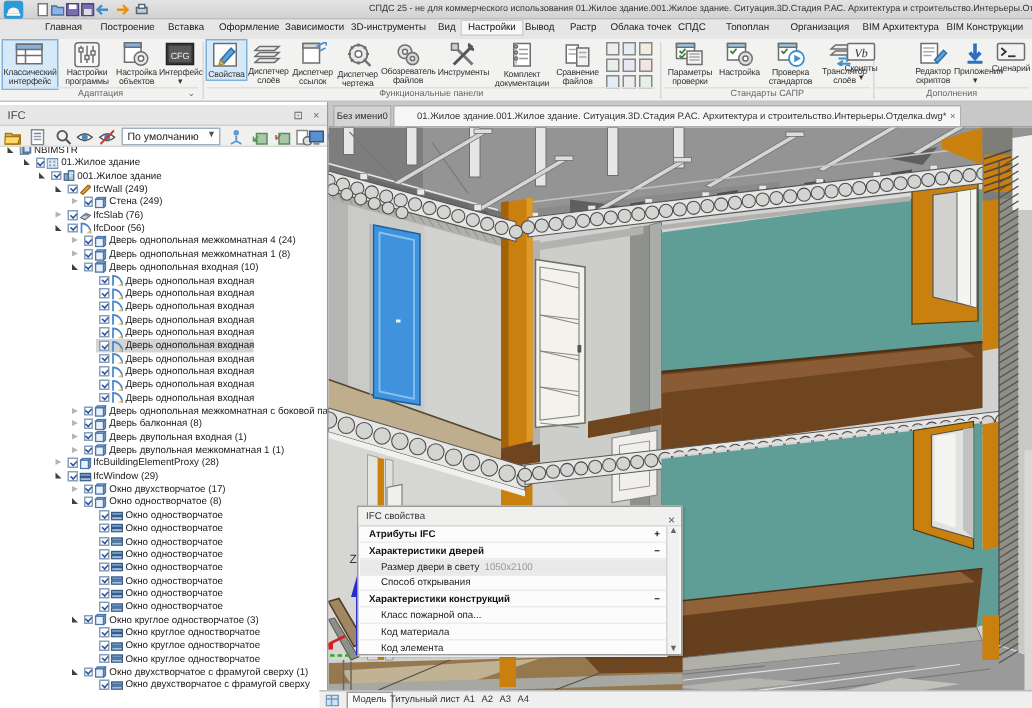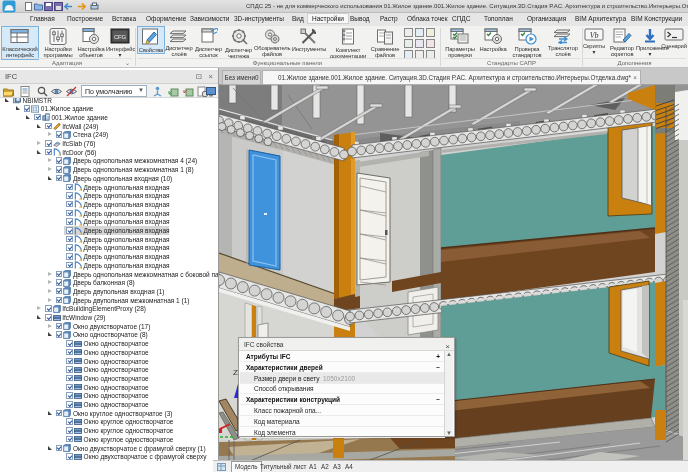--- a/index.html
+++ b/index.html
@@ -224,21 +224,21 @@
           <path d="M11.5 8.5 L16 11 L11.5 13.5 z" fill="#3f8fd0"></path>
         </svg>Проверка<br>стандартов</div>
       <div class="rbtn" style="left:546px;width:34px"><svg class="ic" width="20" height="16" viewBox="0 0 20 16" style="">
           <path d="M4 2 h13 l-3 2.6 h-13 z" fill="#eee" stroke="#6e6e6e"></path>
           <path d="M4 6 h13 l-3 2.6 h-13 z" fill="#eee" stroke="#6e6e6e"></path>
           <path d="M6 11 h8 M11 9 l3 2 l-3 2" stroke="#3f8fd0" stroke-width="1.3" fill="none"></path>
           <path d="M14 14.5 h-8 M9 12.5 l-3 2 l3 2" stroke="#3f8fd0" stroke-width="1.3" fill="none"></path>
         </svg>Транслятор<br>слоёв</div>
       <div class="rfoot" style="left:443px;width:137px">Стандарты САПР</div>
       <div class="rgsep" style="left:582px"></div>
-      <div class="rbtn" style="left:582px;width:24px"><svg class="ic" width="20" height="14" viewBox="0 0 20 14" style="">
+      <div class="rbtn" style="left:562px;width:24px"><svg class="ic" width="20" height="14" viewBox="0 0 20 14" style="">
           <rect x="1" y="1" width="18" height="11" rx="1" fill="#f6f6f6" stroke="#6e6e6e"></rect>
           <text x="10" y="10" font-size="8" fill="#333" text-anchor="middle" font-family="Liberation Serif" font-style="italic">Vb</text>
         </svg>Скрипты<br>▾</div>
       <div class="rbtn" style="left:608px;width:28px"><svg class="ic" width="19" height="16" viewBox="0 0 19 16" style="">
           <rect x="1" y="1" width="11" height="13" fill="#fff" stroke="#6e6e6e"></rect>
           <line x1="2.5" y1="4" x2="10" y2="4" stroke="#aaa"></line>
           <line x1="2.5" y1="6.5" x2="10" y2="6.5" stroke="#aaa"></line>
           <line x1="2.5" y1="9" x2="8" y2="9" stroke="#aaa"></line>
           <path d="M10 12 L16 5.5 L18 7.5 L12 14 z" fill="#5aa2dc" stroke="#2d6ea8"></path>
         </svg>Редактор<br>скриптов</div>

